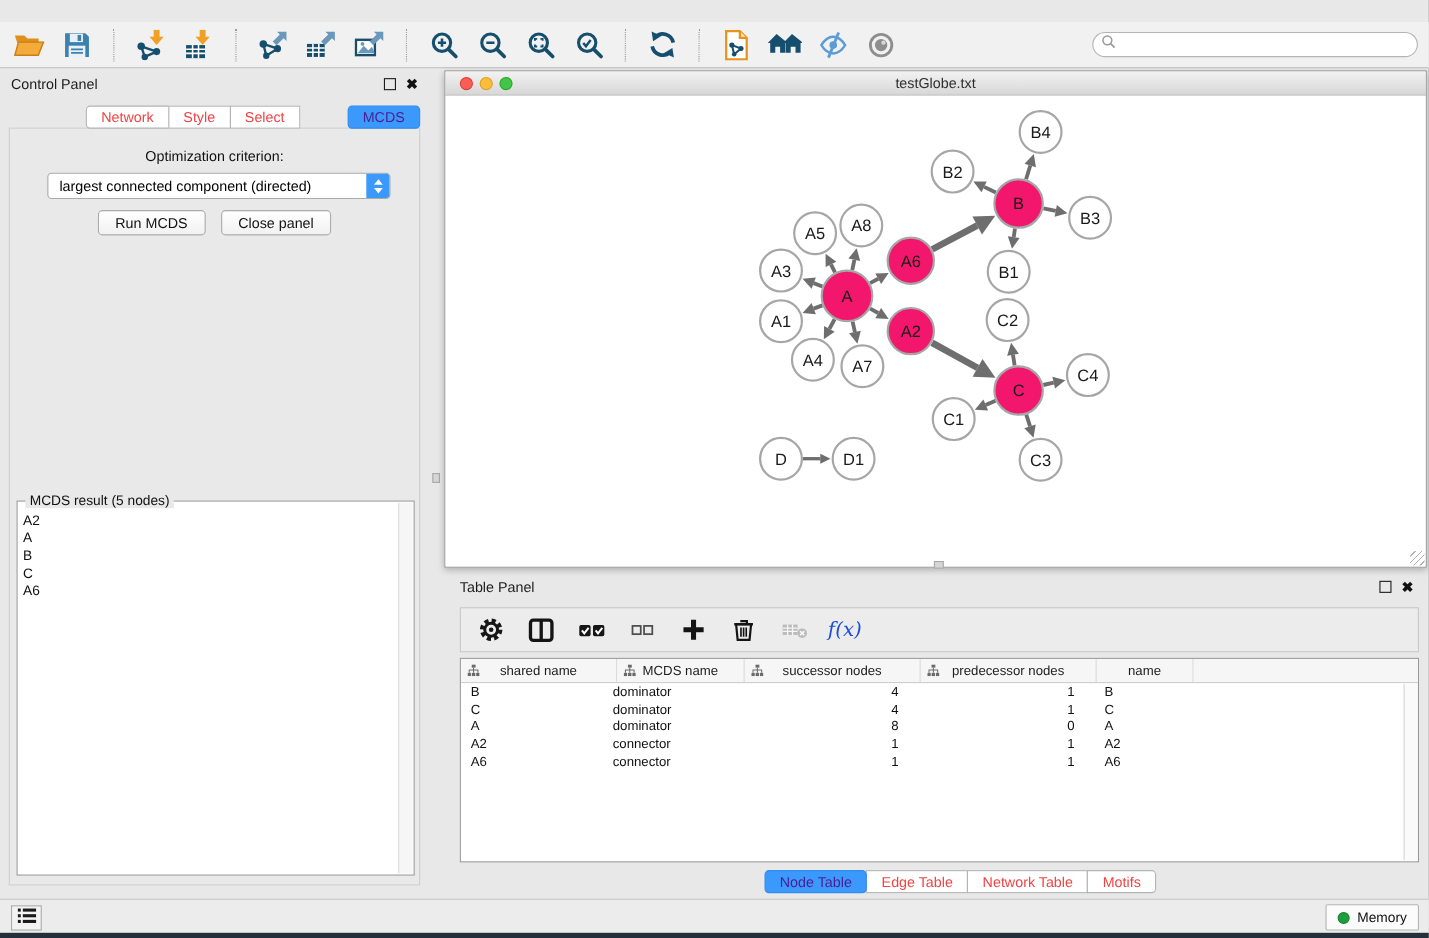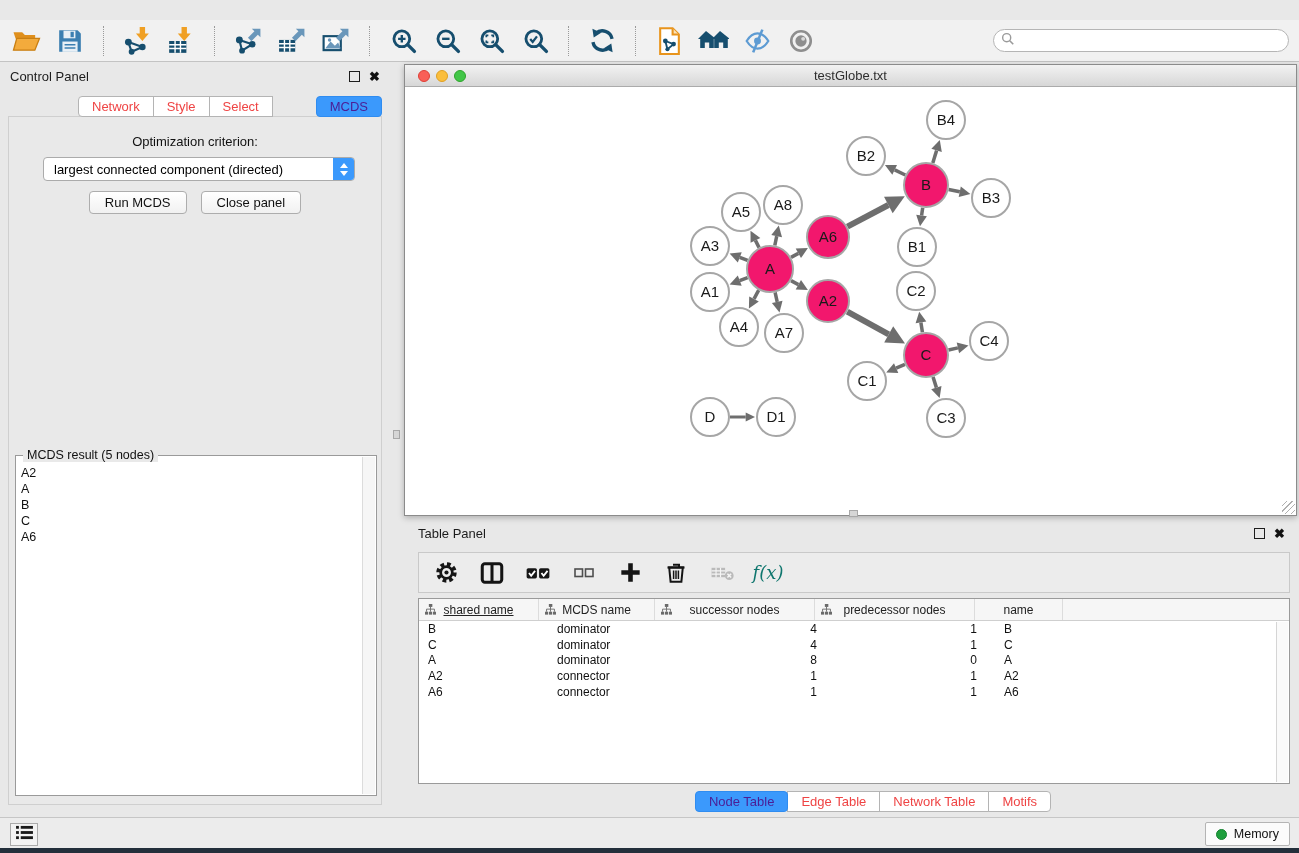--- a/index.html
+++ b/index.html
@@ -74,21 +74,21 @@
     background: repeating-linear-gradient(135deg, transparent 0 3px, #b0b0b0 3px 4px); }
   .bottom-grab { position:absolute; left:444px; bottom:-2px; width:9px; height:7px; background:#d6d6d6; border:1px solid #a8a8a8; }
 
   
   .table-panel { position:absolute; left:404px; top:520px; right:0; height:297px; }
   .tp-header { height:27px; display:flex; align-items:center; padding:0 14px; font-size:13px; color:#1c1c1c; }
   .tp-header .hdr-icons { margin-left:auto; display:flex; align-items:center; gap:9px; }
   .tp-toolbar { position:absolute; left:14px; right:9px; top:32px; height:41px; background:#ececec;
     border:1px solid #c9c9c9; display:flex; align-items:center; gap:20px; padding:0 14px; }
   .tp-tool { display:flex; align-items:center; justify-content:center; width:26px; height:26px; cursor:default; }
-  .fx-label { font-family:"DejaVu Serif", serif; font-style:italic; font-size:18px; color:#0f766e; }
+  .fx-label { font-family:"DejaVu Serif", serif; font-style:italic; font-size:18px; color:#1d4ed8; }
   .tp-table { position:absolute; left:14px; right:9px; top:78px; bottom:33px; background:#fff; border:1px solid #9a9a9a; overflow:hidden; }
   .tbl-headrow { display:flex; height:22px; background:#f6f6f6; border-bottom:1px solid #cfcfcf; }
   .tbl-hcell { display:flex; align-items:center; justify-content:center; gap:5px; font-size:12px; color:#222;
     border-right:1px solid #dcdcdc; position:relative; }
   .tbl-hcell .hicon { position:absolute; left:6px; top:5px; }
   .tbl-row { display:flex; height:15.8px; align-items:center; font-size:12px; color:#111; }
   .tbl-cell { padding:0 4px; white-space:nowrap; overflow:hidden; }
   .tbl-cell.num { text-align:right; padding-right:12px; }
   .tbl-cell.c0 { padding-left:9px; }
   .tbl-cell.c4 { padding-left:15px; }
@@ -500,21 +500,21 @@
               <path d="M16.7 12.2l3.6 3.6M20.3 12.2l-3.6 3.6" stroke="#fff" stroke-width="1.5"></path>
             </g>
           </svg>
         </div>
         <div class="tp-tool">
           <span class="fx-label">f(x)</span>
         </div>
       </div>
     <div class="tp-table">
       <div class="tbl-headrow">
-          <div class="tbl-hcell" style="width: 120px; text-decoration: underline;">
+          <div class="tbl-hcell" style="width: 142px;">
             <span class="hicon"><svg viewBox="0 0 12 12" width="11" height="11">
                 <g fill="#6a6a6a">
                   <rect x="4.2" y="0" width="3.8" height="3.2"></rect>
                   <rect x="0" y="8.4" width="3.4" height="3.2"></rect>
                   <rect x="4.3" y="8.4" width="3.4" height="3.2"></rect>
                   <rect x="8.6" y="8.4" width="3.4" height="3.2"></rect>
                 </g>
                 <path stroke="#6a6a6a" fill="none" stroke-width="1" d="M6 3.2v2.4M1.7 8.4V5.6h8.6v2.8M6 5.6v2.8"></path>
               </svg></span>
             <span>shared name</span>

